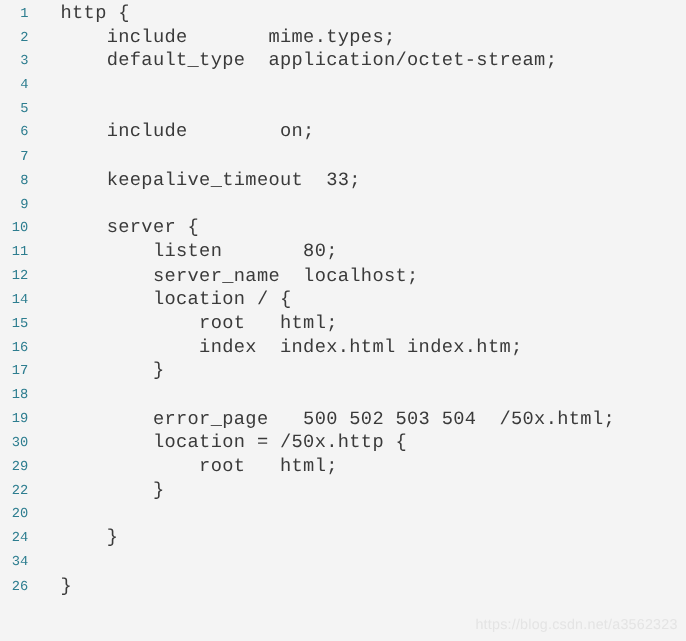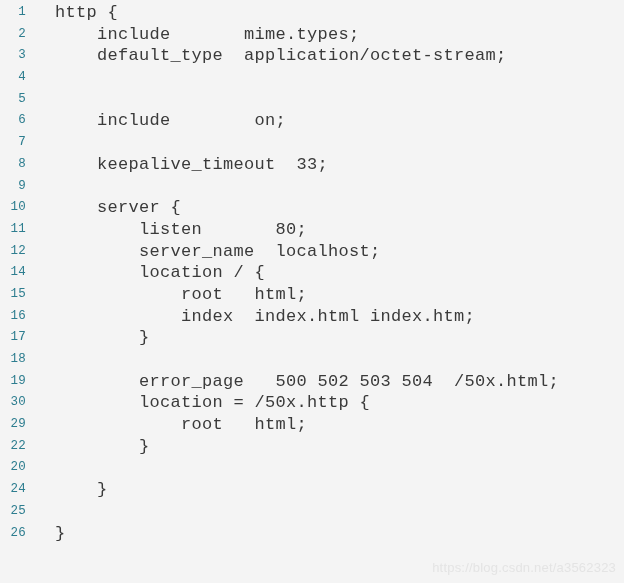--- a/index.html
+++ b/index.html
@@ -89,18 +89,18 @@
       <div class="code-line"><span class="line-number">15</span><span class="line-content">            root   html;</span></div>
       <div class="code-line"><span class="line-number">16</span><span class="line-content">            index  index.html index.htm;</span></div>
       <div class="code-line"><span class="line-number">17</span><span class="line-content">        }</span></div>
       <div class="code-line"><span class="line-number">18</span><span class="line-content"></span></div>
       <div class="code-line"><span class="line-number">19</span><span class="line-content">        error_page   500 502 503 504  /50x.html;</span></div>
       <div class="code-line"><span class="line-number">30</span><span class="line-content">        location = /50x.http {</span></div>
       <div class="code-line"><span class="line-number">29</span><span class="line-content">            root   html;</span></div>
       <div class="code-line"><span class="line-number">22</span><span class="line-content">        }</span></div>
       <div class="code-line"><span class="line-number">20</span><span class="line-content"></span></div>
       <div class="code-line"><span class="line-number">24</span><span class="line-content">    }</span></div>
-      <div class="code-line"><span class="line-number">25</span><span class="line-content"></span></div>
+      <div class="code-line"><span class="line-number">34</span><span class="line-content"></span></div>
       <div class="code-line"><span class="line-number">26</span><span class="line-content">}</span></div>
     </div>
 </div>
 
 <div id="watermark">https://blog.csdn.net/a3562323</div>
 
 </body></html>

